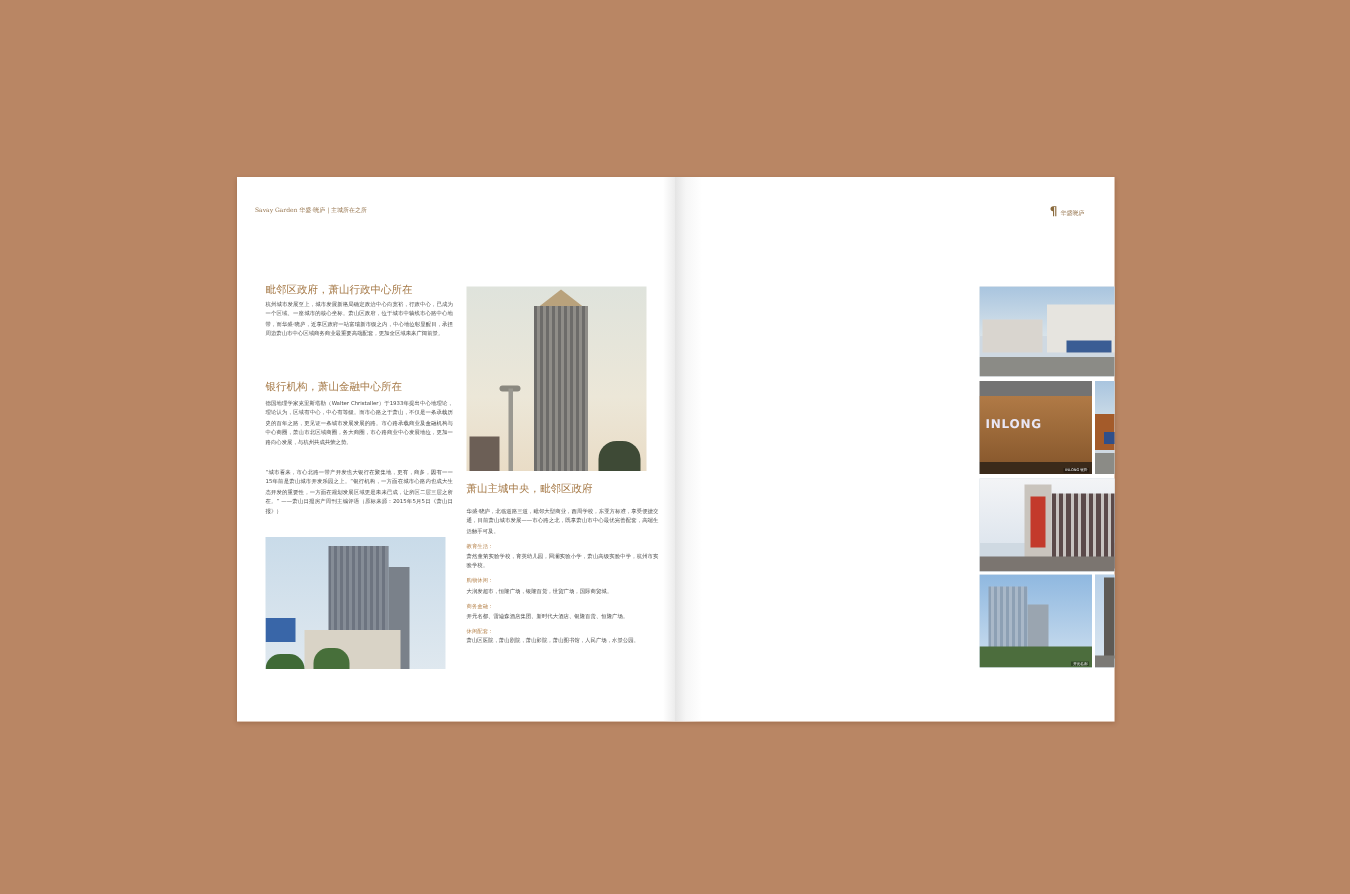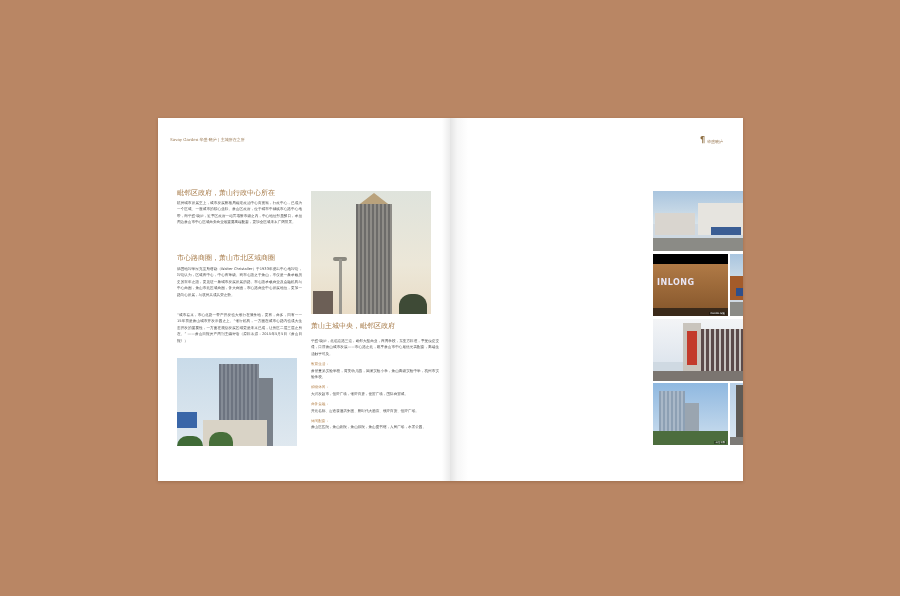--- a/index.html
+++ b/index.html
@@ -85,21 +85,21 @@
 
 <div class="spread">
 
   <div class="page page-left">
     <div class="spine-shadow-left"></div>
     <div class="running-head">Savay Garden  华盛·晓庐  |  主城所在之所</div>
 
     <div class="h2" style="left:19px; top:70px;">毗邻区政府，萧山行政中心所在</div>
     <div class="body-text" style="left:19px; top:82px; width:125px;">杭州城市发展至上，城市发展新格局确定政治中心向宽裕，行政中心，已成为一个区域、一座城市的核心坐标。萧山区政府，位于城市中轴线市心路中心地带，而华盛·晓庐，近享区政府一站富瑞新市级之内，中心地位彰显醒目，承担周边萧山市中心区域商务商业最重要高端配套，更加全区域未来广阔前景。</div>
 
-    <div class="h2" style="left:19px; top:135px;">市心路商圈，萧山市北区域商圈</div>
+    <div class="h2" style="left:19px; top:135px;">银行机构，萧山金融中心所在</div>
     <div class="body-text" style="left:19px; top:148px; width:125px;">德国地理学家克里斯塔勒（Walter Christaller）于1933年提出中心地理论，理论认为，区域有中心，中心有等级。而市心路之于萧山，不仅是一条承载历史的百年之路，更见证一条城市发展发展的路。市心路承载商业及金融机构与中心商圈，萧山市北区域商圈，务大商圈，市心路商业中心发展地位，更加一路向心发展，与杭州共成共荣之势。</div>
     <div class="body-text" style="left:19px; top:194px; width:125px;">“城市看来，市心北路一带产开发也大银行在聚集地，更有，商多，因有一一15年前是萧山城市开发乐园之上。“银行机构，一方面在城市心路内也成大生态开发的重要性，一方面在规划发展区域更是未来已成，让所区二层三层之所在。” ——萧山日报房产周刊主编评语（原标来源：2015年5月5日《萧山日报》）</div>
 
     <div class="photo photo-tower">
       <div class="tower-top"></div>
       <div class="tower-body"></div>
       <div class="mast-head"></div>
       <div class="mast"></div>
       <div class="bldg-small"></div>
       <div class="tree-dark"></div>
@@ -137,21 +137,21 @@
 
     <div class="grid-photo" style="left:203px; top:73px; width:112px; height:60px;">
       <div class="sky"></div>
       <div class="blk" style="left:45px; top:12px; width:50px; height:32px; background:#e6e4df;"></div>
       <div class="blk" style="left:2px; top:22px; width:40px; height:22px; background:#d9d5cf;"></div>
       <div class="blk" style="left:58px; top:36px; width:30px; height:8px; background:#3a5d94;"></div>
       <div class="ground"></div>
 
     </div>
 
-    <div class="grid-photo" style="left:203px; top:136px; width:75px; height:62px; background:#000000;">
+    <div class="grid-photo" style="left:203px; top:136px; width:75px; height:62px; background:#737373;">
       <div class="blk" style="left:0; top:10px; width:75px; height:44px; background:linear-gradient(180deg,#b07a46,#8a5a2e);"></div>
       <div class="blk" style="left:4px; top:24px; font-size:8px; color:#e9e6f5; font-weight:bold; letter-spacing:0.5px;">INLONG</div>
       <div class="blk" style="left:0; top:54px; width:75px; height:8px; background:#3b2a1a;"></div>
       <span class="caption-tag">INLONG 银隆</span>
     </div>
     <div class="grid-photo" style="left:280px; top:136px; width:73px; height:62px;">
       <div class="sky"></div>
       <div class="blk" style="left:0; top:22px; width:73px; height:24px; background:#a45b2a;"></div>
 
       <div class="blk" style="left:6px; top:34px; width:40px; height:8px; background:#2f4f8a;"></div>

